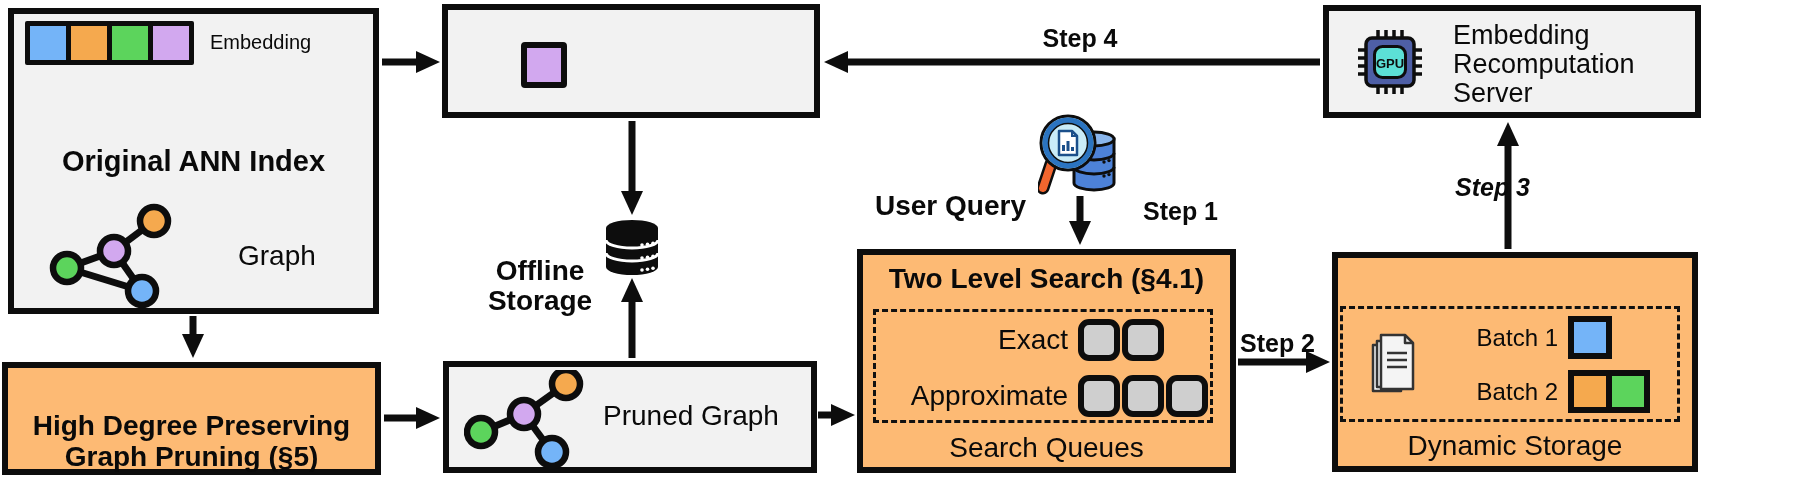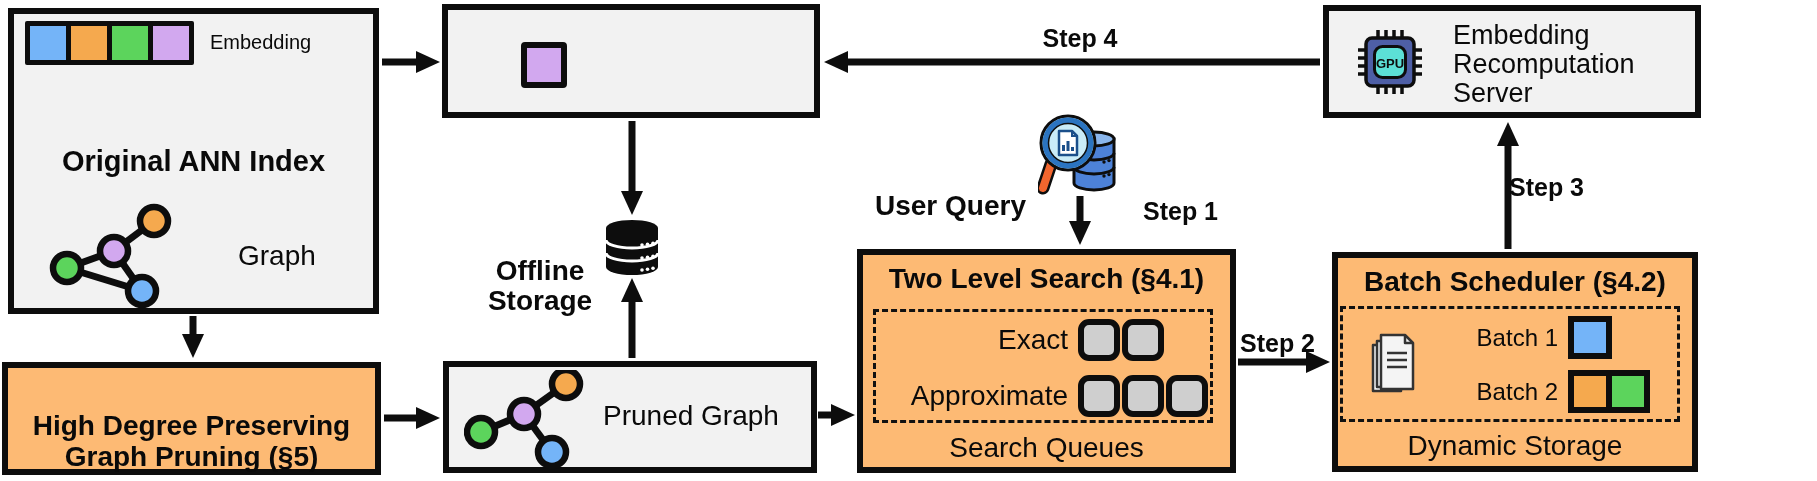--- a/index.html
+++ b/index.html
@@ -62,21 +62,21 @@
       <path d="M818 415 L833 415" marker-end="url(#ah)"></path>
       <path d="M1080 196 L1080 223" marker-end="url(#ah)"></path>
       <path d="M1238 362 L1308 362" marker-end="url(#ah)"></path>
       <path d="M1508 249 L1508 144" marker-end="url(#ah)"></path>
     </g>
   </svg>
 
   <div class="step-label" style="left:1000px;top:24px;width:160px;text-align:center;">Step 4</div>
   <div class="step-label" style="left:1100px;top:197px;margin-left:43px;">Step 1</div>
   <div class="step-label" style="left:1240px;top:329px;">Step 2</div>
-  <div class="step-label" style="left:1509px;top:173px;">Step 3</div>
+  <div class="step-label" style="left:1455px;top:173px;font-style:italic;">Step 3</div>
 
   <div class="box bg-light" style="left:8px;top:8px;width:371px;height:306px;z-index:2;">
     <div class="emb-strip">
       <div class="emb-sq sq-blue"></div>
       <div class="emb-sq sq-orange"></div>
       <div class="emb-sq sq-green"></div>
       <div class="emb-sq sq-purple"></div>
     </div>
     <div class="abs" style="left:196px;top:17px;font-size:20px;">Embedding</div>
     <div class="box-title" style="top:131px;font-size:29px;">Original ANN Index</div>
@@ -169,21 +169,20 @@
           <div class="queue-sq"></div>
           <div class="queue-sq"></div>
           <div class="queue-sq"></div>
         </div>
       </div>
     </div>
     <div class="caption" style="top:177px;">Search Queues</div>
   </div>
 
   <div class="box bg-dark" style="left:1332px;top:252px;width:366px;height:220px;z-index:2;">
-    <div class="box-title" style="top:8px;">Batch Scheduler (§4.2)</div>
     <div class="dashed" style="left:2px;top:48px;width:340px;height:116px;">
       <svg class="abs" style="left:26px;top:22px;" width="54" height="66" viewBox="0 0 54 66">
         <g fill="#f4f4f4" stroke="#333333" stroke-width="2.5" stroke-linejoin="round">
           <path d="M4 14 h28 v46 h-28 Z"></path>
           <path d="M8 10 h28 v46 h-28 Z"></path>
           <path d="M12 4 h24 l8 8 v46 h-32 Z"></path>
           <path d="M36 4 v8 h8" fill="none"></path>
         </g>
         <g stroke="#333333" stroke-width="2.5">
           <line x1="18" y1="22" x2="38" y2="22"></line>

